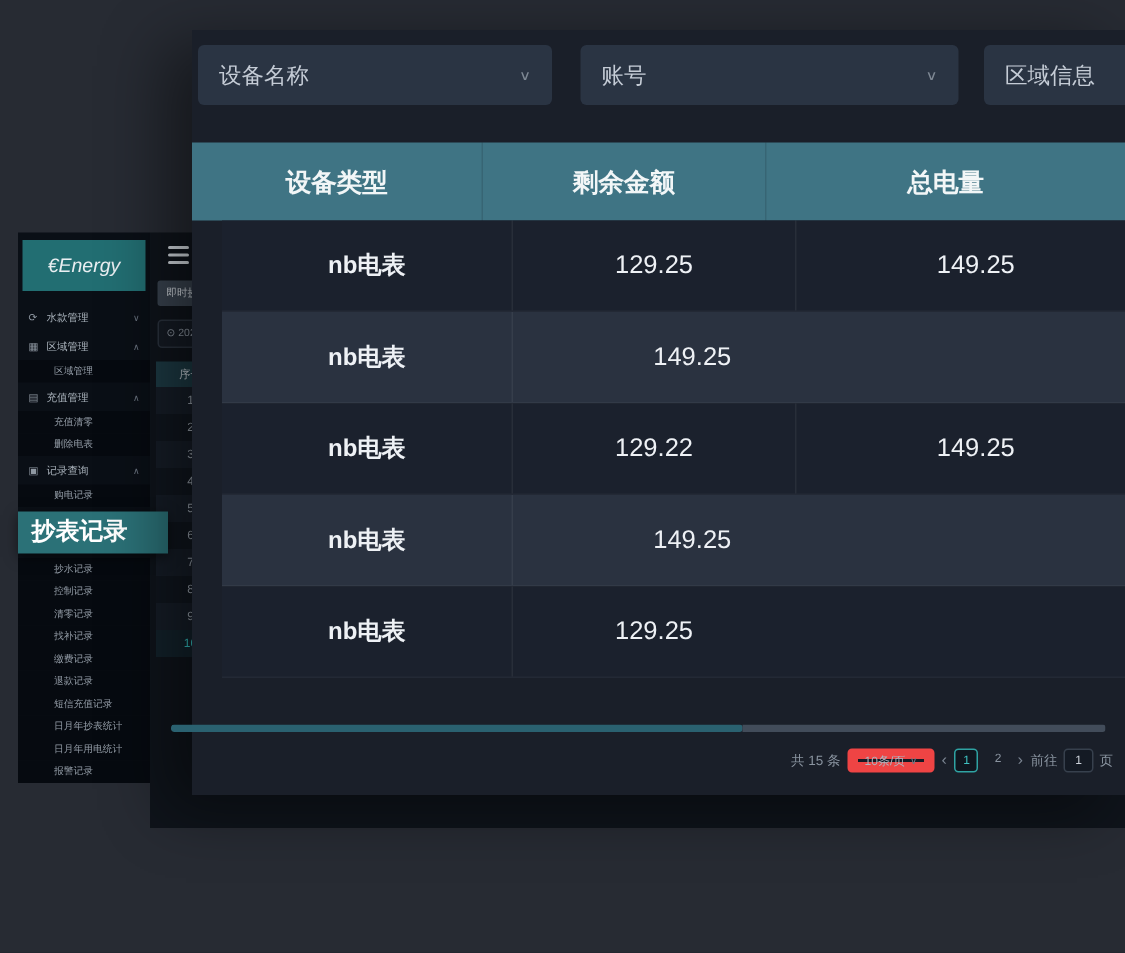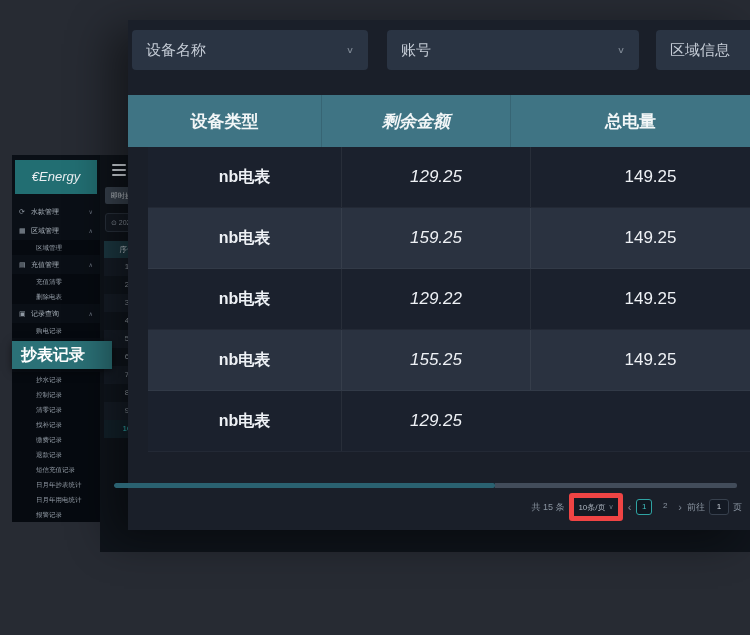--- a/index.html
+++ b/index.html
@@ -34,36 +34,36 @@
   .filters{position:absolute;left:4px;top:10px;width:760px;display:flex;}
   .fbox{height:40px;background:#2a3443;border-radius:4px;display:flex;align-items:center;padding:0 14px;color:#c5ccd6;font-size:15px;cursor:pointer;}
   .fbox .chev{margin-left:auto;color:#7e8894;font-size:11px;transform:scaleY(.8);}
   .fbox.f1{width:236px;}
   .fbox.f2{width:252px;margin-left:19px;}
   .fbox.f3{width:110px;margin-left:17px;}
 
   .tbl{position:absolute;left:0;top:75px;width:622px;}
   .trow{display:flex;width:622px;}
   .tcell{display:flex;align-items:center;justify-content:center;}
-  .c0{width:193px;}.c1{width:189px;border-left:1px solid rgba(255,255,255,.06);font-style:italic;}
+  .c0{width:193px;}.c1{width:189px;border-left:1px solid rgba(255,255,255,.06);}
   .c2{width:240px;border-left:1px solid rgba(255,255,255,.06);}
   .thead{background:#3f7484;height:52px;}
   .thead .tcell{font-size:17px;font-weight:bold;color:#f2f6f7;}
   .thead .c1,.thead .c2{border-left:1px solid rgba(0,0,0,.12);}
   .tbody .trow{height:61px;border-bottom:1px solid rgba(255,255,255,.04);background:#1b212d;cursor:default;margin-left:20px;}
   .tbody .trow:nth-child(even){background:#2a3240;}
   .tbody .tcell{font-size:17px;color:#eef1f5;}
   .tbody .tcell.c0{font-size:16px;font-weight:bold;}
 
   .hscroll{position:absolute;left:-14px;top:463px;width:623px;height:5px;display:flex;border-radius:2px;overflow:hidden;}
   .hscroll .thumb{width:381px;background:#2a6170;border-radius:2px;cursor:grab;}
   .hscroll .track{flex:1;background:#424c5a;}
 
   .pager{position:absolute;right:8px;top:478px;height:18px;display:flex;align-items:center;gap:5px;font-size:9px;color:#8a94a0;}
-  .psel{display:flex;align-items:center;gap:3px;height:28px;padding:0 4px;background:#141a24;border:5px solid #ef4444;border-radius:3px;font-size:8px;color:#aeb6c0;cursor:pointer;}
+  .psel{display:flex;align-items:center;gap:3px;height:16px;padding:0 4px;background:#141a24;border:7px solid #ef4444;border-radius:3px;font-size:8px;color:#aeb6c0;cursor:pointer;}
   .psel .chev{font-size:7px;color:#707a86;}
   .parrow{font-size:11px;color:#7b8592;cursor:pointer;line-height:16px;}
   .pnum{min-width:16px;height:16px;line-height:14px;text-align:center;font-size:8px;cursor:pointer;}
   .pnum.cur{border:1px solid #2fa3a3;border-radius:3px;color:#3fc1c1;background:#10161f;}
   .pgoto{display:flex;align-items:center;gap:4px;}
   .pgoto .gbox{width:20px;height:16px;line-height:14px;text-align:center;background:#141a24;border:1px solid #37404d;border-radius:3px;color:#ccd2da;font-size:8px;cursor:text;}
 </style>
 </head>
 <body>
 
@@ -158,31 +158,29 @@
         <div class="tcell c2">总电量</div>
       </div>
       <div class="tbody" id="tbody">
           <div class="trow">
             <div class="tcell c0">nb电表</div>
             <div class="tcell c1">129.25</div>
             <div class="tcell c2">149.25</div>
           </div>
           <div class="trow">
             <div class="tcell c0">nb电表</div>
-            <div class="tcell c1">159.25</div>
             <div class="tcell c2">149.25</div>
           </div>
           <div class="trow">
             <div class="tcell c0">nb电表</div>
             <div class="tcell c1">129.22</div>
             <div class="tcell c2">149.25</div>
           </div>
           <div class="trow">
             <div class="tcell c0">nb电表</div>
-            <div class="tcell c1">155.25</div>
             <div class="tcell c2">149.25</div>
           </div>
           <div class="trow">
             <div class="tcell c0">nb电表</div>
             <div class="tcell c1">129.25</div>
           </div>
         </div>
     </div>
 
     <div class="hscroll">

